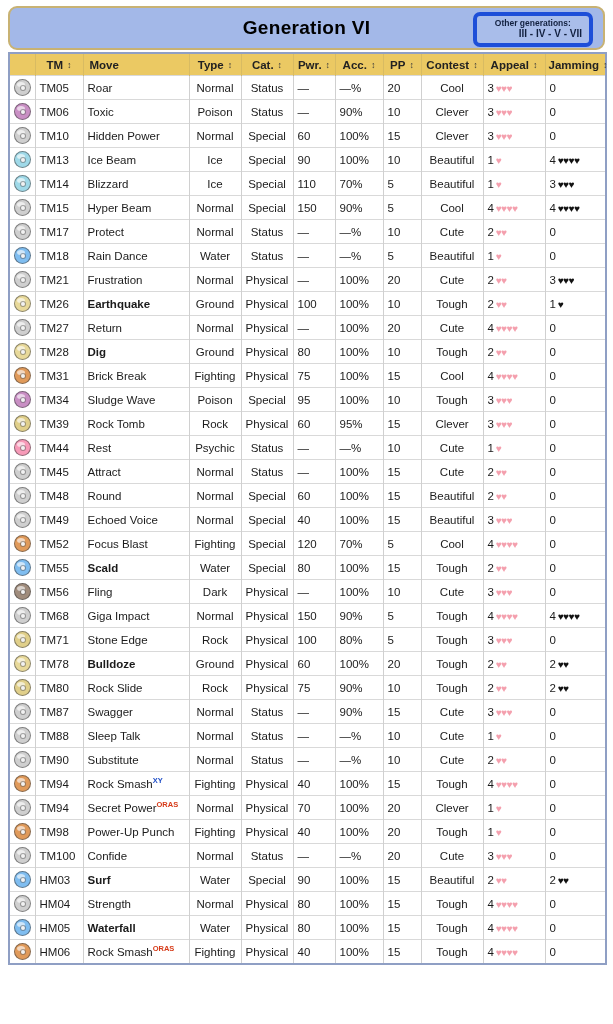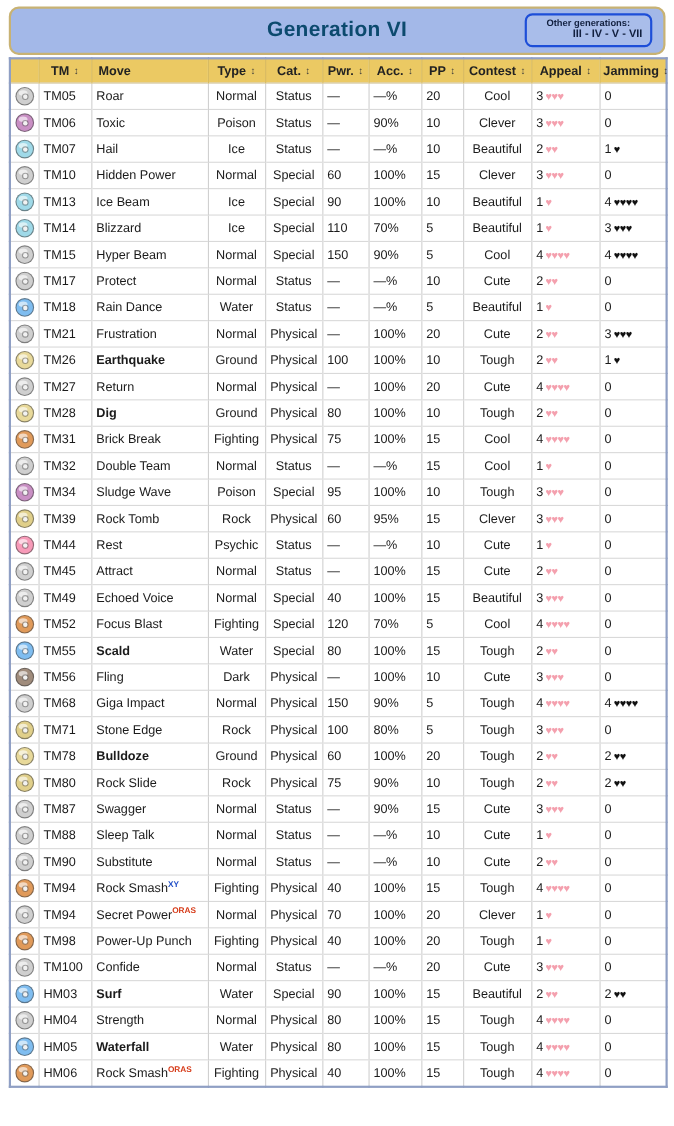--- a/index.html
+++ b/index.html
@@ -23,29 +23,29 @@
     border-radius:9px;
     height:44px;
     box-sizing:border-box;
     display:flex;
     align-items:center;
     justify-content:center;
   }
   .title-text{
     font-size:19px;
     font-weight:bold;
-    color:#0c4a6e;
+    color:#000000;
     letter-spacing:.3px;
   }
   .othergen{
     position:absolute;
     right:10px;
     top:4px;
     background:#a9bdea;
-    border:2px solid #1d4ed8;
+    border:4px solid #1d4ed8;
     border-radius:7px;
     padding:2px 7px 3px 7px;
     text-align:center;
     line-height:1.18;
   }
   .othergen .og-lbl{
     font-size:8.5px;
     font-weight:bold;
     color:#12203f;
     display:block;
@@ -249,33 +249,20 @@
           <td class="type t-poison">Poison</td>
           <td class="cat cat-status">Status</td>
           <td class="pwr">—</td>
           <td class="acc">90%</td>
           <td class="pp">10</td>
           <td class="contest ct-clever">Clever</td>
           <td class="appeal"><span><span class="cnt">3</span><span class="hearts-pink">♥♥♥</span></span></td>
           <td class="jam"><span><span>0</span></span></td>
         </tr>
         <tr>
-          <td class="icon"><span class="disc" style="background: rgb(159, 217, 232);"></span></td>
-          <td class="tmnum">TM07</td>
-          <td class="move"><span class="mv">Hail</span></td>
-          <td class="type t-ice">Ice</td>
-          <td class="cat cat-status">Status</td>
-          <td class="pwr">—</td>
-          <td class="acc">—%</td>
-          <td class="pp">10</td>
-          <td class="contest ct-beautiful">Beautiful</td>
-          <td class="appeal"><span><span class="cnt">2</span><span class="hearts-pink">♥♥</span></span></td>
-          <td class="jam"><span><span class="cnt">1</span><span class="hearts-black">♥</span></span></td>
-        </tr>
-        <tr>
           <td class="icon"><span class="disc" style="background: rgb(207, 207, 207);"></span></td>
           <td class="tmnum">TM10</td>
           <td class="move"><span class="mv">Hidden Power</span></td>
           <td class="type t-normal">Normal</td>
           <td class="cat cat-special">Special</td>
           <td class="pwr">60</td>
           <td class="acc">100%</td>
           <td class="pp">15</td>
           <td class="contest ct-clever">Clever</td>
           <td class="appeal"><span><span class="cnt">3</span><span class="hearts-pink">♥♥♥</span></span></td>
@@ -405,33 +392,20 @@
           <td class="type t-fighting">Fighting</td>
           <td class="cat cat-physical">Physical</td>
           <td class="pwr">75</td>
           <td class="acc">100%</td>
           <td class="pp">15</td>
           <td class="contest ct-cool">Cool</td>
           <td class="appeal"><span><span class="cnt">4</span><span class="hearts-pink">♥♥♥♥</span></span></td>
           <td class="jam"><span><span>0</span></span></td>
         </tr>
         <tr>
-          <td class="icon"><span class="disc" style="background: rgb(207, 207, 207);"></span></td>
-          <td class="tmnum">TM32</td>
-          <td class="move"><span class="mv">Double Team</span></td>
-          <td class="type t-normal">Normal</td>
-          <td class="cat cat-status">Status</td>
-          <td class="pwr">—</td>
-          <td class="acc">—%</td>
-          <td class="pp">15</td>
-          <td class="contest ct-cool">Cool</td>
-          <td class="appeal"><span><span class="cnt">1</span><span class="hearts-pink">♥</span></span></td>
-          <td class="jam"><span><span>0</span></span></td>
-        </tr>
-        <tr>
           <td class="icon"><span class="disc" style="background: rgb(201, 143, 196);"></span></td>
           <td class="tmnum">TM34</td>
           <td class="move"><span class="mv">Sludge Wave</span></td>
           <td class="type t-poison">Poison</td>
           <td class="cat cat-special">Special</td>
           <td class="pwr">95</td>
           <td class="acc">100%</td>
           <td class="pp">10</td>
           <td class="contest ct-tough">Tough</td>
           <td class="appeal"><span><span class="cnt">3</span><span class="hearts-pink">♥♥♥</span></span></td>
@@ -471,20 +445,33 @@
           <td class="cat cat-status">Status</td>
           <td class="pwr">—</td>
           <td class="acc">100%</td>
           <td class="pp">15</td>
           <td class="contest ct-cute">Cute</td>
           <td class="appeal"><span><span class="cnt">2</span><span class="hearts-pink">♥♥</span></span></td>
           <td class="jam"><span><span>0</span></span></td>
         </tr>
         <tr>
           <td class="icon"><span class="disc" style="background: rgb(207, 207, 207);"></span></td>
+          <td class="tmnum">TM48</td>
+          <td class="move"><span class="mv">Round</span></td>
+          <td class="type t-normal">Normal</td>
+          <td class="cat cat-special">Special</td>
+          <td class="pwr">60</td>
+          <td class="acc">100%</td>
+          <td class="pp">15</td>
+          <td class="contest ct-beautiful">Beautiful</td>
+          <td class="appeal"><span><span class="cnt">2</span><span class="hearts-pink">♥♥</span></span></td>
+          <td class="jam"><span><span>0</span></span></td>
+        </tr>
+        <tr>
+          <td class="icon"><span class="disc" style="background: rgb(207, 207, 207);"></span></td>
           <td class="tmnum">TM49</td>
           <td class="move"><span class="mv">Echoed Voice</span></td>
           <td class="type t-normal">Normal</td>
           <td class="cat cat-special">Special</td>
           <td class="pwr">40</td>
           <td class="acc">100%</td>
           <td class="pp">15</td>
           <td class="contest ct-beautiful">Beautiful</td>
           <td class="appeal"><span><span class="cnt">3</span><span class="hearts-pink">♥♥♥</span></span></td>
           <td class="jam"><span><span>0</span></span></td>

